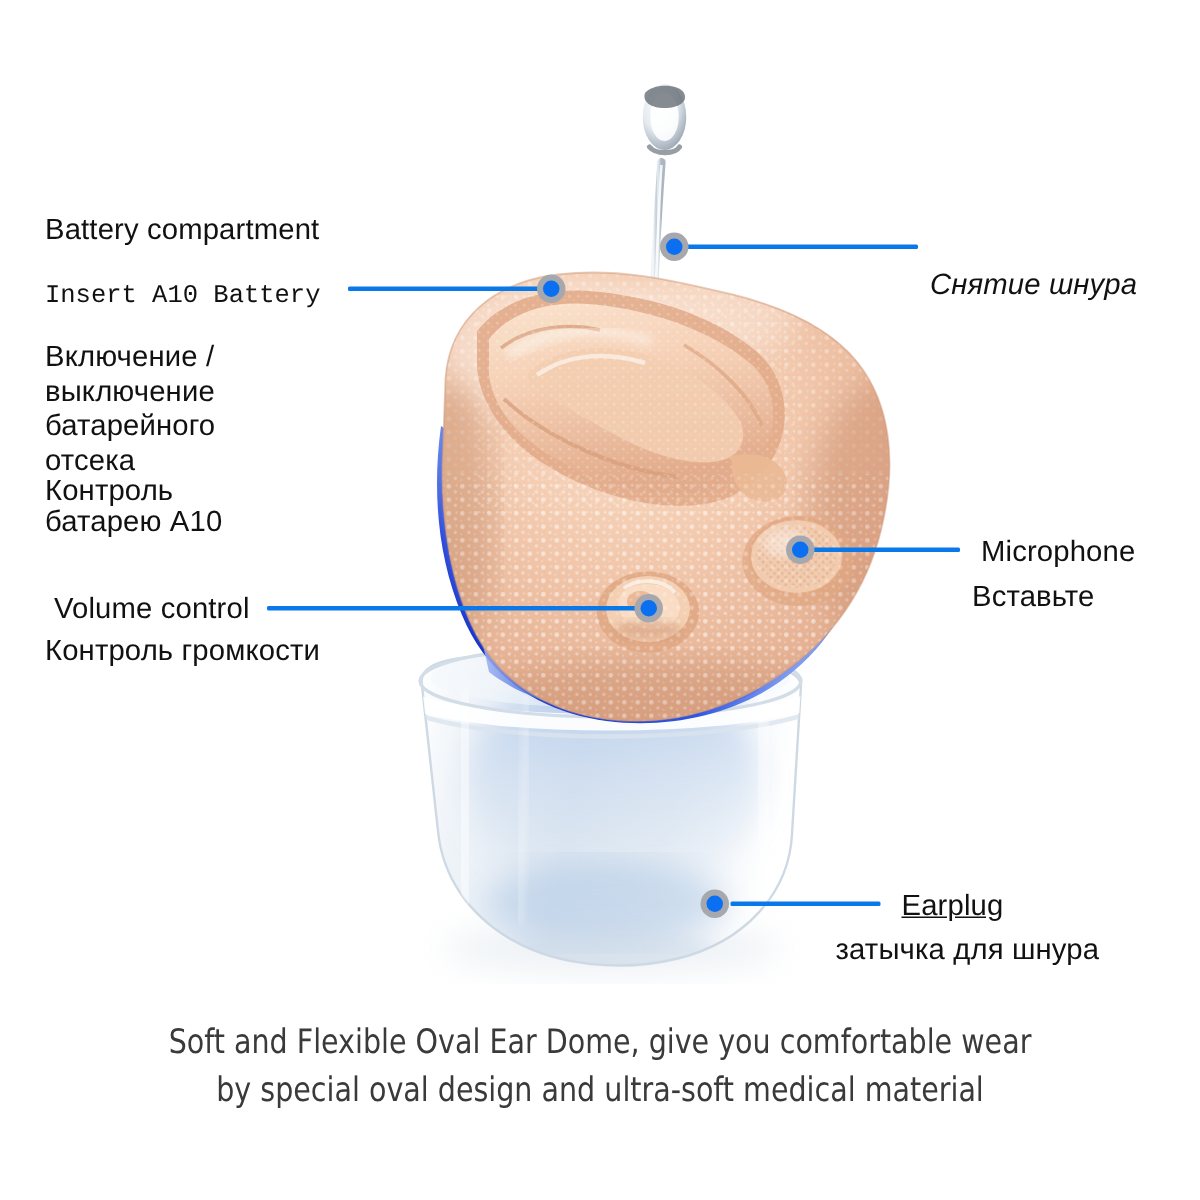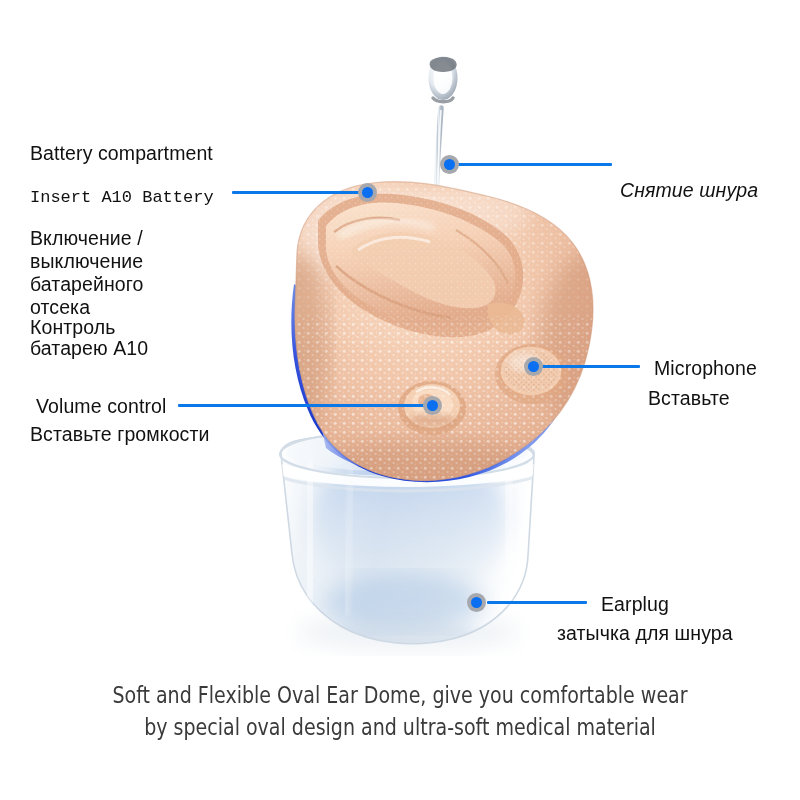--- a/index.html
+++ b/index.html
@@ -349,23 +349,23 @@
   <div class="label lbl-ru" style="left:620px;top:163px;font-style:italic;">Снятие шнура</div>
 
   <div class="callout-line" style="left:540px;top:349px;width:100px;"></div>
   <div class="callout-dot" style="left:524px;top:341px;"></div>
   <div class="label lbl-en" style="left:654px;top:341px;">Microphone</div>
   <div class="label lbl-ru" style="left:648px;top:371px;">Вставьте</div>
 
   <div class="callout-line" style="left:178px;top:388px;width:252px;"></div>
   <div class="callout-dot" style="left:423px;top:380px;"></div>
   <div class="label lbl-en" style="left:36px;top:379px;">Volume control</div>
-  <div class="label lbl-ru" style="left:30px;top:407px;">Вставьте громкости</div>
+  <div class="label lbl-ru" style="left:30px;top:407px;">Контроль громкости</div>
 
   <div class="callout-line" style="left:487px;top:585px;width:100px;"></div>
   <div class="callout-dot" style="left:467px;top:577px;"></div>
-  <div class="label lbl-en" style="left:601px;top:577px;">Earplug</div>
+  <div class="label lbl-en" style="left:601px;top:577px;text-decoration:underline;">Earplug</div>
   <div class="label lbl-ru" style="left:557px;top:606px;">затычка для шнура</div>
 
   <div class="caption" style="top:664px;">Soft and Flexible Oval Ear Dome, give you comfortable wear</div>
   <div class="caption" style="top:696px;">by special oval design and ultra-soft medical material</div>
 
 </div>
 
 </body></html>

